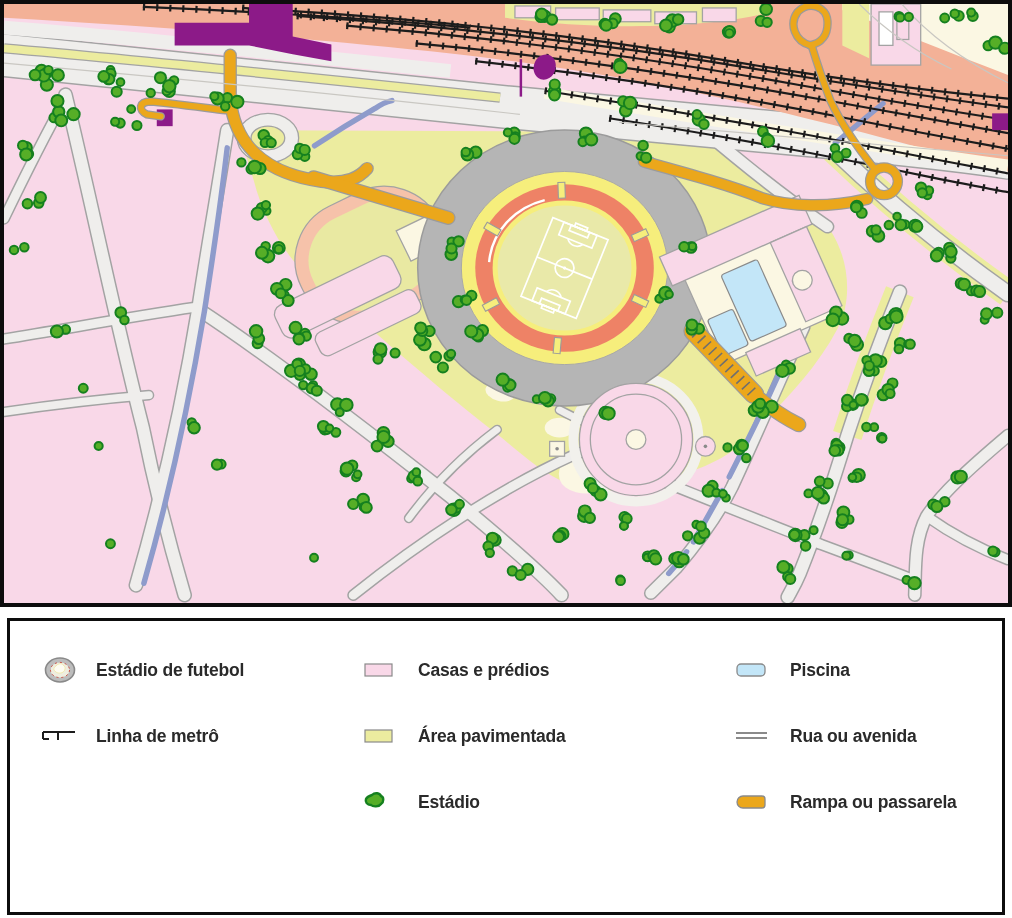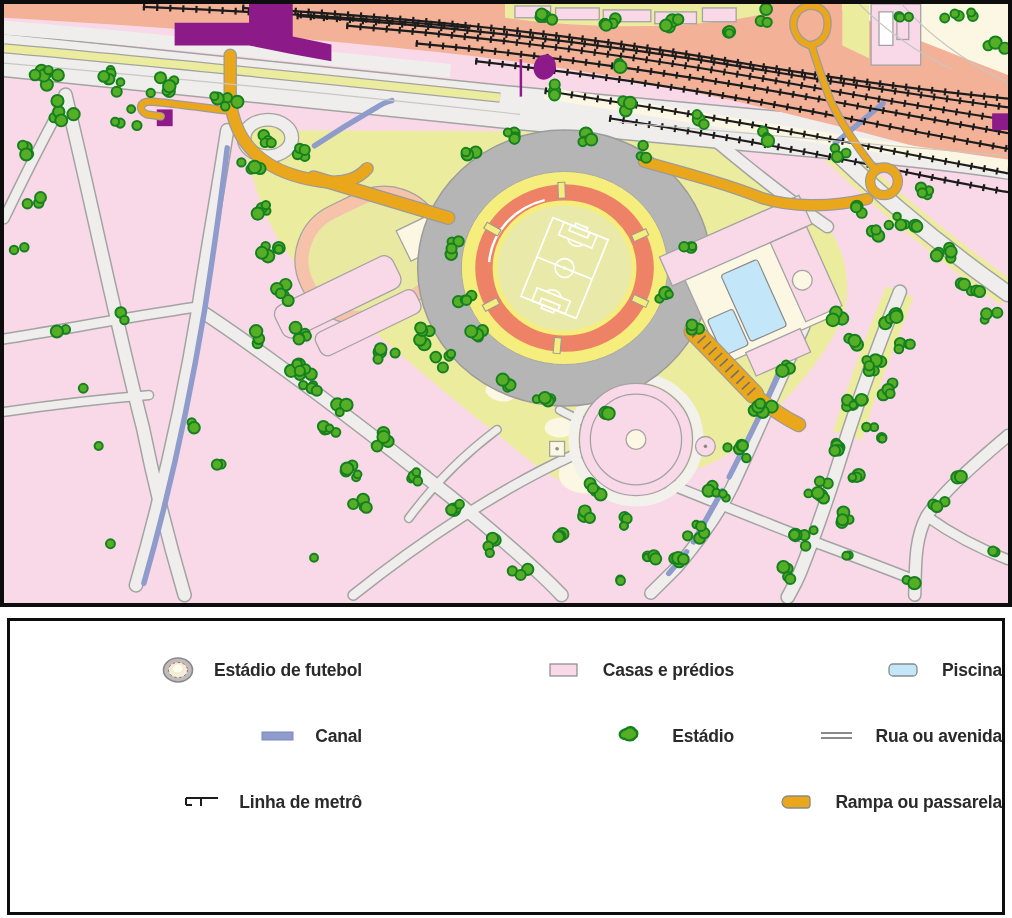--- a/index.html
+++ b/index.html
@@ -1,21 +1,21 @@
 <!DOCTYPE html>
 <html style="--houses-pink: #f9d8e8; --road-fill: #efeeec; --road-edge: #a3a3a3; --paved-yellow: #ecec9f; --cream: #fbf7e3; --rail-corridor: #f3b197; --railway-black: #1c1c1c; --station-purple: #8c1a88; --ramp-orange: #eba71b; --canal-blue: #8e9bcb; --tree-fill: #56ae27; --tree-stroke: #15801f; --stadium-gray: #b5b5b5; --stadium-yellow: #f6ee7c; --stadium-track-red: #ee8266; --stadium-field: #e9e9a9; --running-track: #f6c2aa; --pool-blue: #c3e6f8; --field-lines: #ffffff; --legend-text: #2a2a2a; --border-black: #0d0d0d;"><head>
 <meta charset="utf-8">
 <style>
   html,body{margin:0;padding:0;background:#ffffff;}
   body{width:1012px;height:918px;font-family:"Liberation Sans",sans-serif;position:relative;}
   .map-frame{box-sizing:border-box;width:1012px;height:607px;border:4px solid #0d0d0d;background:#f9d8e8;overflow:hidden;}
   .map-frame svg{display:block;}
   .legend-frame{box-sizing:border-box;margin:11px 7px 0 7px;height:297px;border:3px solid #0d0d0d;background:#ffffff;
     display:grid;grid-template-columns:322px 372px auto;padding:16px 0 8px 30px;}
-  .lcol{display:flex;flex-direction:column;align-items:flex-end;}
+  .lcol{display:flex;flex-direction:column;}
   .lrow{height:66px;display:flex;align-items:center;gap:12px;}
   .swatch{width:44px;display:flex;justify-content:flex-start;align-items:center;flex:0 0 44px;}
   .llabel{font-weight:bold;font-size:17.5px;color:var(--legend-text,#2a2a2a);letter-spacing:-0.2px;white-space:nowrap;}
   
   .f-pink{fill:var(--houses-pink);}
   .f-paved{fill:var(--paved-yellow);}
   .f-cream{fill:var(--cream);}
   .f-rail{fill:var(--rail-corridor);}
   .f-purple{fill:var(--station-purple);}
   .f-pool{fill:var(--pool-blue);stroke:#8a8a8a;stroke-width:1.2;}
@@ -663,44 +663,44 @@
         <ellipse cx="20" cy="15" rx="14.5" ry="12" fill="#bdbdbd" stroke="#898989" stroke-width="1.6"></ellipse>
         <ellipse cx="20" cy="15" rx="9.5" ry="7.6" fill="#efeee0"></ellipse>
         <ellipse cx="20" cy="15" rx="9.5" ry="7.6" fill="none" stroke="#cc4f42" stroke-width="1" stroke-dasharray="2 3"></ellipse>
         <path d="M16,11 c2,-3 7,-3 8,0 c2,1 1,5 -1,6 c-2,2 -7,1 -8,-1 c-2,-1 -1,-4 1,-5 z" fill="#fdfcf1" stroke="#f0e6a0" stroke-width="0.8"></path>
       </svg>
         </span>
       <span class="llabel">Estádio de futebol</span>
     </div>
     <div class="lrow">
       <span class="swatch">
-          <svg width="40" height="16">
-        <rect x="3" y="4" width="31" height="8" fill="#8e9bcb" stroke="#7d88bb" stroke-width="1"></rect>
-      </svg>
-        </span>
-      <span class="llabel">Canal</span>
-    </div>
-    <div class="lrow">
-      <span class="swatch">
           <svg width="40" height="18">
         <path d="M3,5 V12 M3,12 H9 M3,5 H35 M18,5 V13" fill="none" stroke="#1c1c1c" stroke-width="2"></path>
       </svg>
         </span>
       <span class="llabel">Linha de metrô</span>
     </div>
   </div>
 
   <div class="lcol">
     <div class="lrow">
       <span class="swatch">
           <svg width="40" height="18">
         <rect x="3" y="3" width="27" height="12" fill="#f9d8e8" stroke="#8a8a8a" stroke-width="1.2"></rect>
       </svg>
         </span>
       <span class="llabel">Casas e prédios</span>
+    </div>
+    <div class="lrow">
+      <span class="swatch">
+          <svg width="40" height="18">
+        <rect x="3" y="3" width="27" height="12" fill="#ecec9f" stroke="#8a8a8a" stroke-width="1.2"></rect>
+      </svg>
+        </span>
+      <span class="llabel">Área pavimentada</span>
     </div>
     <div class="lrow">
       <span class="swatch">
           <svg width="40" height="22">
         <path d="M10,4 C13,1 18,2 19,5 C22,6 22,11 19,13 C17,16 11,16 9,14 C5,14 3,11 4,8 C5,6 7,5 10,4 Z" fill="#56ae27" stroke="#15801f" stroke-width="2.4"></path>
       </svg>
         </span>
       <span class="llabel">Estádio</span>
     </div>
   </div>

